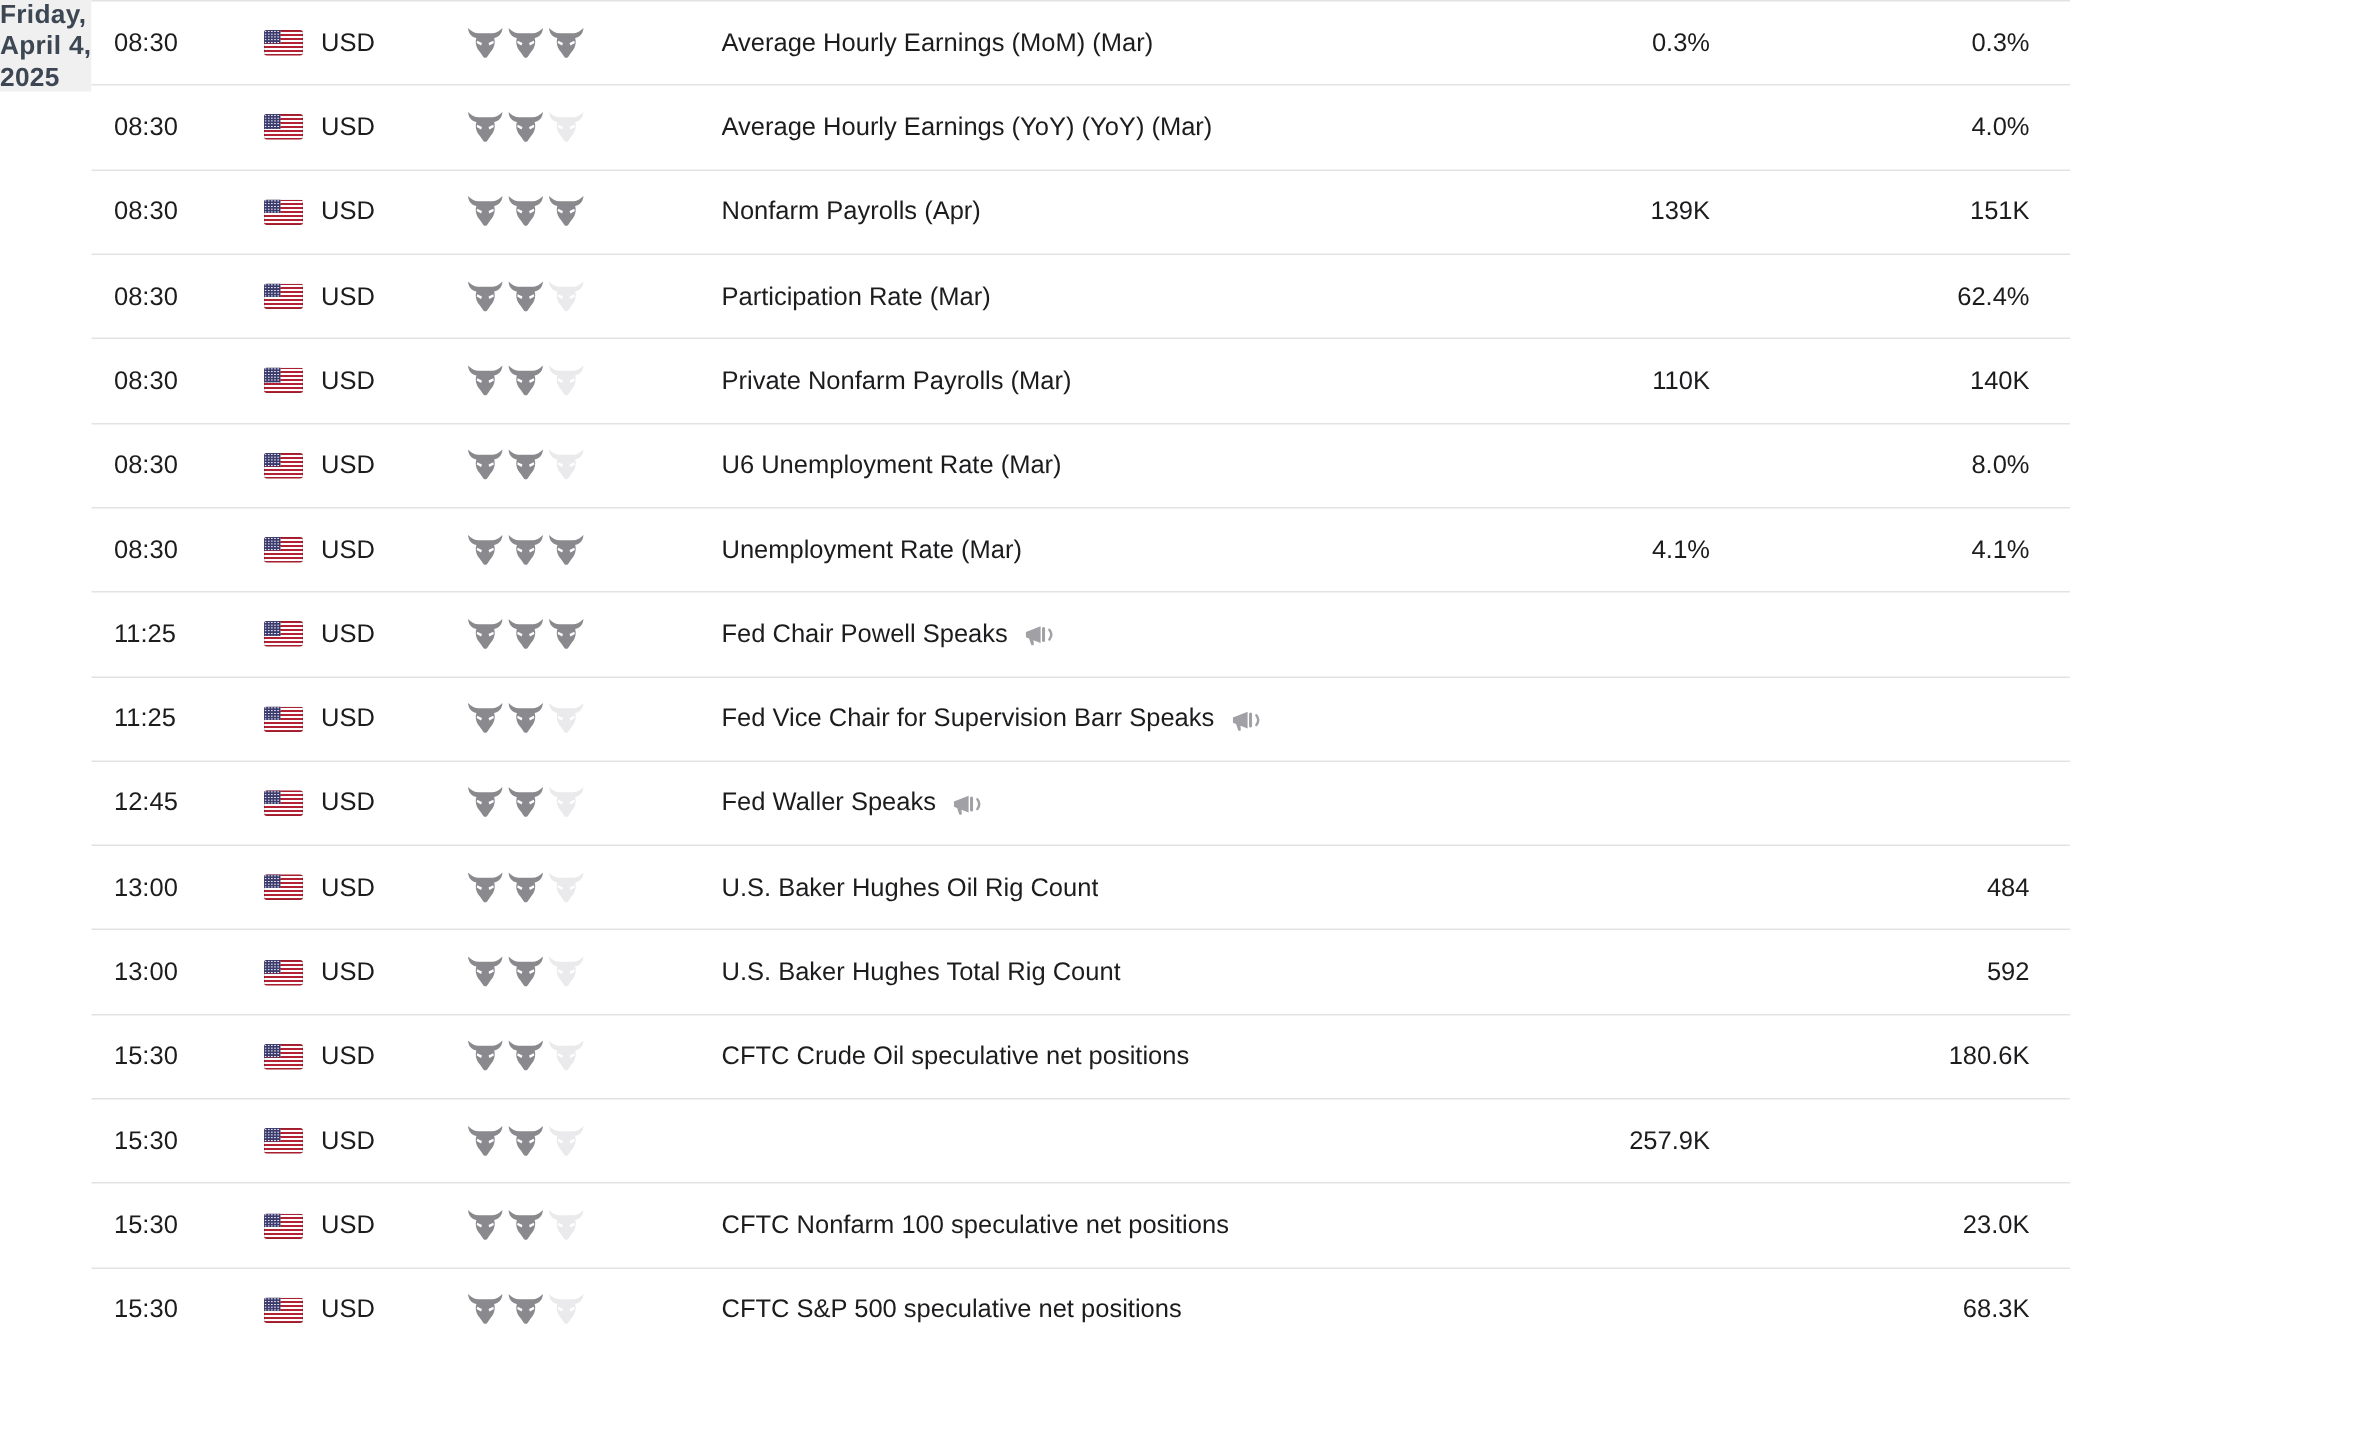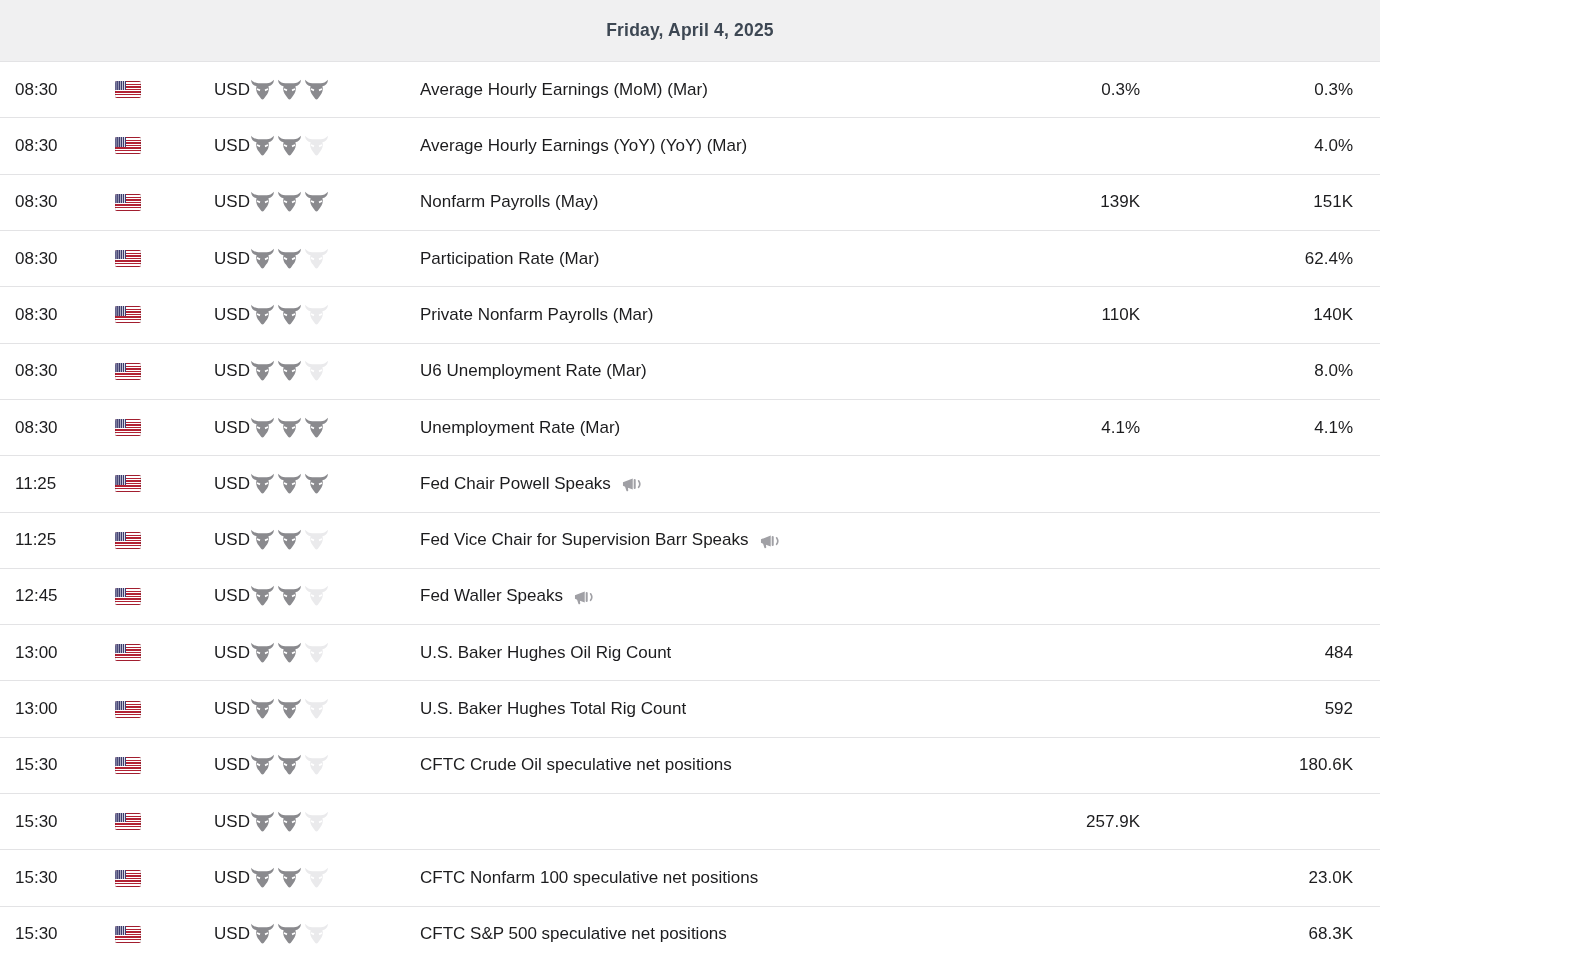--- a/index.html
+++ b/index.html
@@ -9,30 +9,30 @@
     --text:#1c1c1e;
     --bull-on:#8a8a8e;
     --bull-off:#eaeaec;
     --speaker:#a0a0a5;
     --flag-blue:#3c3b6e;
     --flag-red:#b22234;
   }
   *{box-sizing:border-box;margin:0;padding:0;}
   html,body{width:1572px;height:962px;overflow:hidden;background:#fff;
     font-family:"Liberation Sans","DejaVu Sans",sans-serif;color:var(--text);}
-  .calendar{width:1380px;height:962px;display:flex;flex-direction:column;}
+  .calendar{width:1380px;height:962px;display:flex;}
   .cal-header{height:61px;flex:0 0 61px;background:var(--header-bg);
     display:flex;align-items:center;justify-content:center;}
   .cal-header .date{font-size:17.5px;font-weight:700;color:var(--header-text);letter-spacing:.2px;}
   .rows{flex:1;display:flex;flex-direction:column;}
   .row{height:56.3125px;flex:0 0 56.3125px;border-top:1px solid var(--row-border);
     display:grid;grid-template-columns:100px 135px 137px 1fr 130px 213px;
     align-items:center;padding:0 27px 0 15px;background:#fff;font-size:17px;}
   .cell-time{color:var(--text);}
-  .cell-currency{display:flex;align-items:center;gap:12px;justify-content:space-between;}
+  .cell-currency{display:flex;align-items:center;gap:12px;}
   .flag{width:26px;height:17px;flex:0 0 26px;border-radius:2px;position:relative;overflow:hidden;
     background:repeating-linear-gradient(180deg,var(--flag-red) 0 1.31px,#fff 1.31px 2.62px);
     box-shadow:inset 0 0 0 0.5px rgba(0,0,0,.18);}
   .flag::before{content:"";position:absolute;top:0;left:0;width:10.5px;height:9.2px;
     background-color:var(--flag-blue);
     background-image:radial-gradient(circle,#fff 0.45px,transparent 0.6px);
     background-size:2.1px 1.85px;}
   .cell-bulls{display:flex;align-items:center;gap:2px;}
   .bull{width:25px;height:22px;display:block;}
   .bull-on{color:var(--bull-on);}
@@ -136,21 +136,21 @@
             <use href="#bull-shape"></use>
           </svg>
       <svg class="bull bull-on" viewBox="0 0 24 21">
             <use href="#bull-shape"></use>
           </svg>
       <svg class="bull bull-on" viewBox="0 0 24 21">
             <use href="#bull-shape"></use>
           </svg>
     </div>
     <div class="cell-event">
-      <span class="event-name">Nonfarm Payrolls (May)</span>
+      <span class="event-name">Nonfarm Payrolls (Apr)</span>
 
     </div>
     <div class="cell-forecast">139K</div>
     <div class="cell-previous">151K</div>
   </div>
 
   <div class="row">
     <div class="cell-time">08:30</div>
     <div class="cell-currency">
       <span class="flag"></span>

